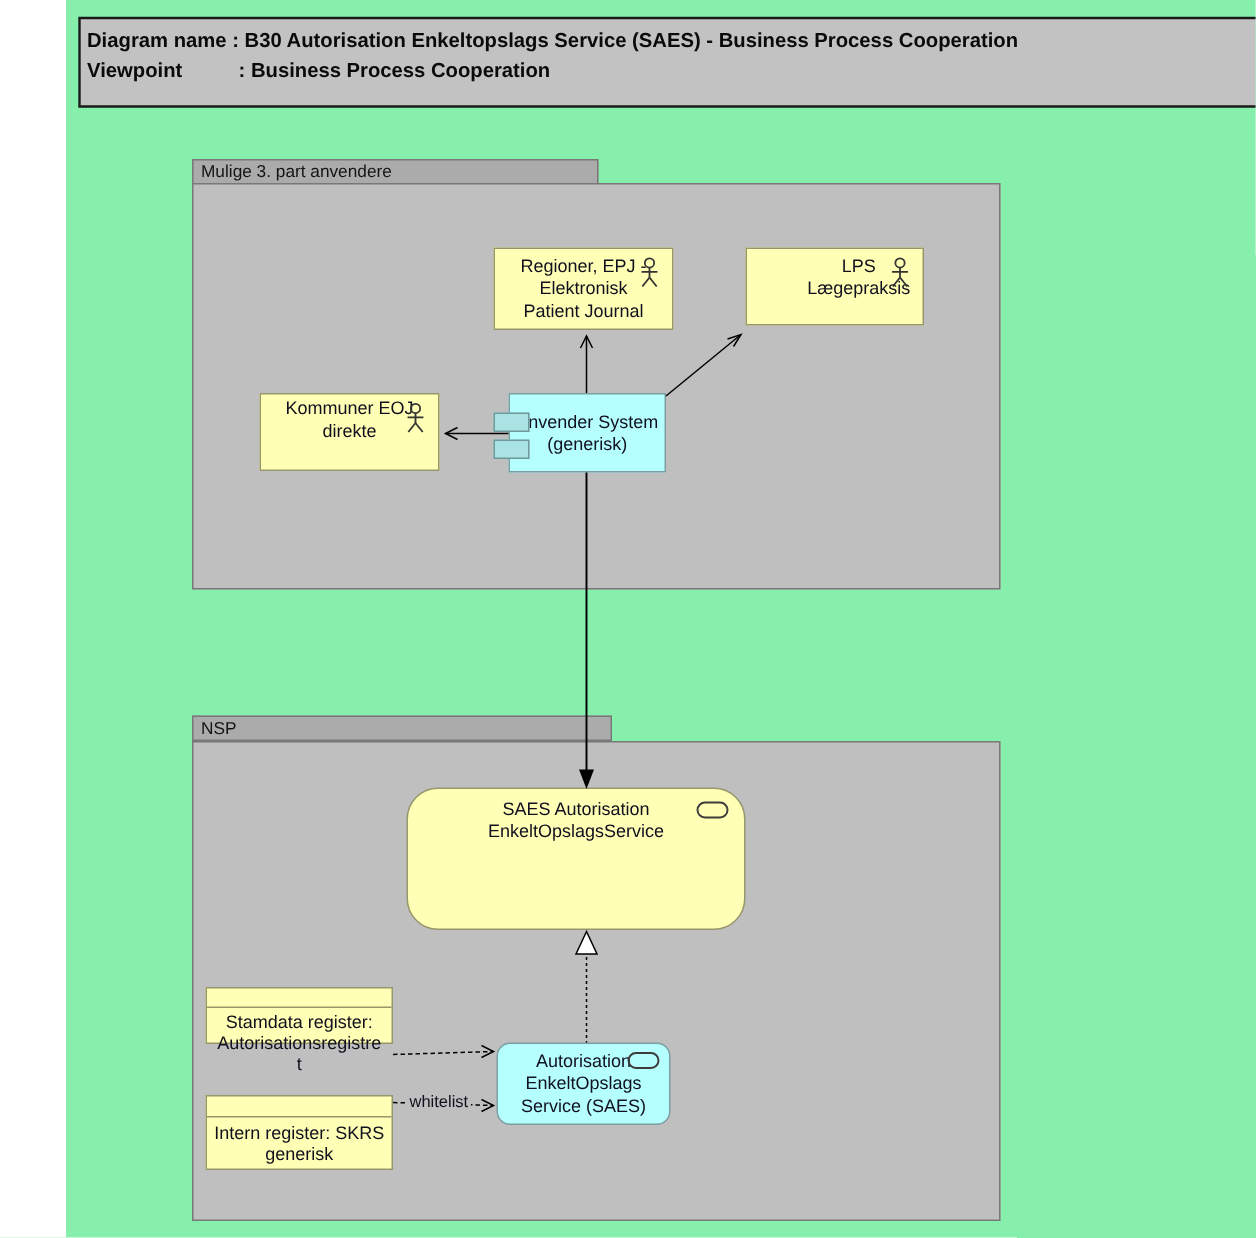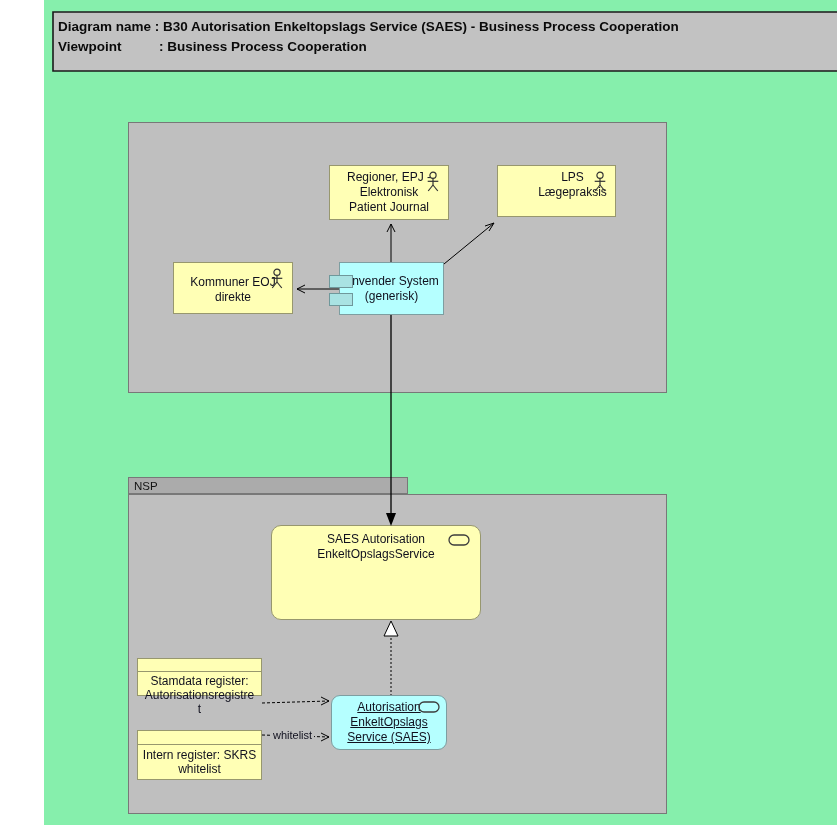--- a/index.html
+++ b/index.html
@@ -48,20 +48,23 @@
 
   <div class="title-wrap">
     <svg class="title-svg" width="837" height="90">
       <path d="M9,12 H826.5 V55.5 L811.5,71 H9 Z" fill="var(--title_fill)" stroke="#1a1a1a" stroke-width="1.6"></path>
       <path d="M826.5,55.5 L811.5,55.8 L811.5,71" fill="none" stroke="#6b6b6b" stroke-width="0.8"></path>
     </svg>
     <div class="title-text"><span>Diagram name : B30 Autorisation Enkeltopslags Service (SAES) - Business Process Cooperation</span>
 <span>Viewpoint          : Business Process Cooperation</span></div>
   </div>
 
+  <div class="group-tab" style="left:84px;top:106px;width:271px;height:17px;">
+    <span>Mulige 3. part anvendere</span>
+  </div>
   <div class="group-body" style="left:84px;top:122px;width:539px;height:271px;"></div>
 
   <div class="group-tab" style="left:84px;top:477px;width:280px;height:17px;">
     <span>NSP</span>
   </div>
   <div class="group-body" style="left:84px;top:494px;width:539px;height:320px;"></div>
 
   <div class="node biz pad-top" style="left:285px;top:165px;width:120px;height:55px;">
     <span>Regioner, EPJ -
 Elektronisk
@@ -80,67 +83,67 @@
 Lægepraksis</span>
     <svg class="actor-icon" width="16" height="22" viewBox="0 0 16 22">
       <circle cx="8" cy="4.3" r="3.1" fill="none" stroke="#333" stroke-width="1.2"></circle>
       <line x1="8" y1="7.4" x2="8" y2="14" stroke="#333" stroke-width="1.2"></line>
       <line x1="2.7" y1="10.3" x2="13.3" y2="10.3" stroke="#333" stroke-width="1.2"></line>
       <line x1="8" y1="14" x2="3.2" y2="20" stroke="#333" stroke-width="1.2"></line>
       <line x1="8" y1="14" x2="12.8" y2="20" stroke="#333" stroke-width="1.2"></line>
     </svg>
   </div>
 
-  <div class="node biz pad-top" style="left:129px;top:262px;width:120px;height:52px;padding-top:12px;">
+  <div class="node biz pad-top" style="left:129px;top:262px;width:120px;height:52px;padding-top:2px;">
     <span>Kommuner EOJ
 direkte</span>
     <svg class="actor-icon" width="16" height="22" viewBox="0 0 16 22">
       <circle cx="8" cy="4.3" r="3.1" fill="none" stroke="#333" stroke-width="1.2"></circle>
       <line x1="8" y1="7.4" x2="8" y2="14" stroke="#333" stroke-width="1.2"></line>
       <line x1="2.7" y1="10.3" x2="13.3" y2="10.3" stroke="#333" stroke-width="1.2"></line>
       <line x1="8" y1="14" x2="3.2" y2="20" stroke="#333" stroke-width="1.2"></line>
       <line x1="8" y1="14" x2="12.8" y2="20" stroke="#333" stroke-width="1.2"></line>
     </svg>
   </div>
 
   <div class="node app v-center" style="left:295px;top:262px;width:105px;height:53px;">
     <span>Anvender System
 (generisk)</span>
     <div class="comp-rect" style="top:12px;"></div>
     <div class="comp-rect" style="top:30px;"></div>
   </div>
 
-  <div class="node biz rounded pad-top6" style="left:227px;top:525px;width:210px;height:95px;">
+  <div class="node biz rounded pad-top6" style="left:227px;top:525px;width:226px;height:95px;border-radius:21px;">
     <span>SAES Autorisation
 EnkeltOpslagsService</span>
     <svg class="service-icon" style="right:10px;top:8px;" width="22" height="12">
       <rect x="1" y="1" width="20" height="10" rx="5" ry="5" fill="none" stroke="#3c3c3c" stroke-width="1.3"></rect>
     </svg>
   </div>
 
-  <div class="node app rounded pad-top" style="left:287px;top:695px;width:116px;height:55px;border-radius:9px;text-decoration:underline;">
+  <div class="node app rounded pad-top" style="left:287px;top:695px;width:116px;height:55px;border-radius:9px;">
     <span>Autorisation
 EnkeltOpslags
 Service (SAES)</span>
     <svg class="service-icon" style="right:6px;top:5px;" width="22" height="12">
       <rect x="1" y="1" width="20" height="10" rx="5" ry="5" fill="none" stroke="#3c3c3c" stroke-width="1.3"></rect>
     </svg>
   </div>
 
   <div class="node biz" style="left:93px;top:658px;width:125px;height:38px;justify-content:flex-start;padding-top:13px;">
     <div class="band" style="top:12px;"></div>
     <span class="obj-label">Stamdata register:
 Autorisationsregistre
 t</span>
   </div>
 
   <div class="node biz" style="left:93px;top:730px;width:125px;height:50px;justify-content:flex-start;padding-top:15px;">
     <div class="band" style="top:13px;"></div>
     <span class="obj-label">Intern register: SKRS
-whitelist</span>
+generisk</span>
   </div>
 
   <svg class="rel-layer" width="837" height="825">
 
     <path d="M295,289 L253,289" stroke="#000" stroke-width="1" fill="none"></path>
     <path d="M261,285 L253,289 L261,293" stroke="#000" stroke-width="1" fill="none"></path>
 
     <path d="M347,262 L347,224" stroke="#000" stroke-width="1" fill="none"></path>
     <path d="M343,232 L347,224 L351,232" stroke="#000" stroke-width="1" fill="none"></path>
 

